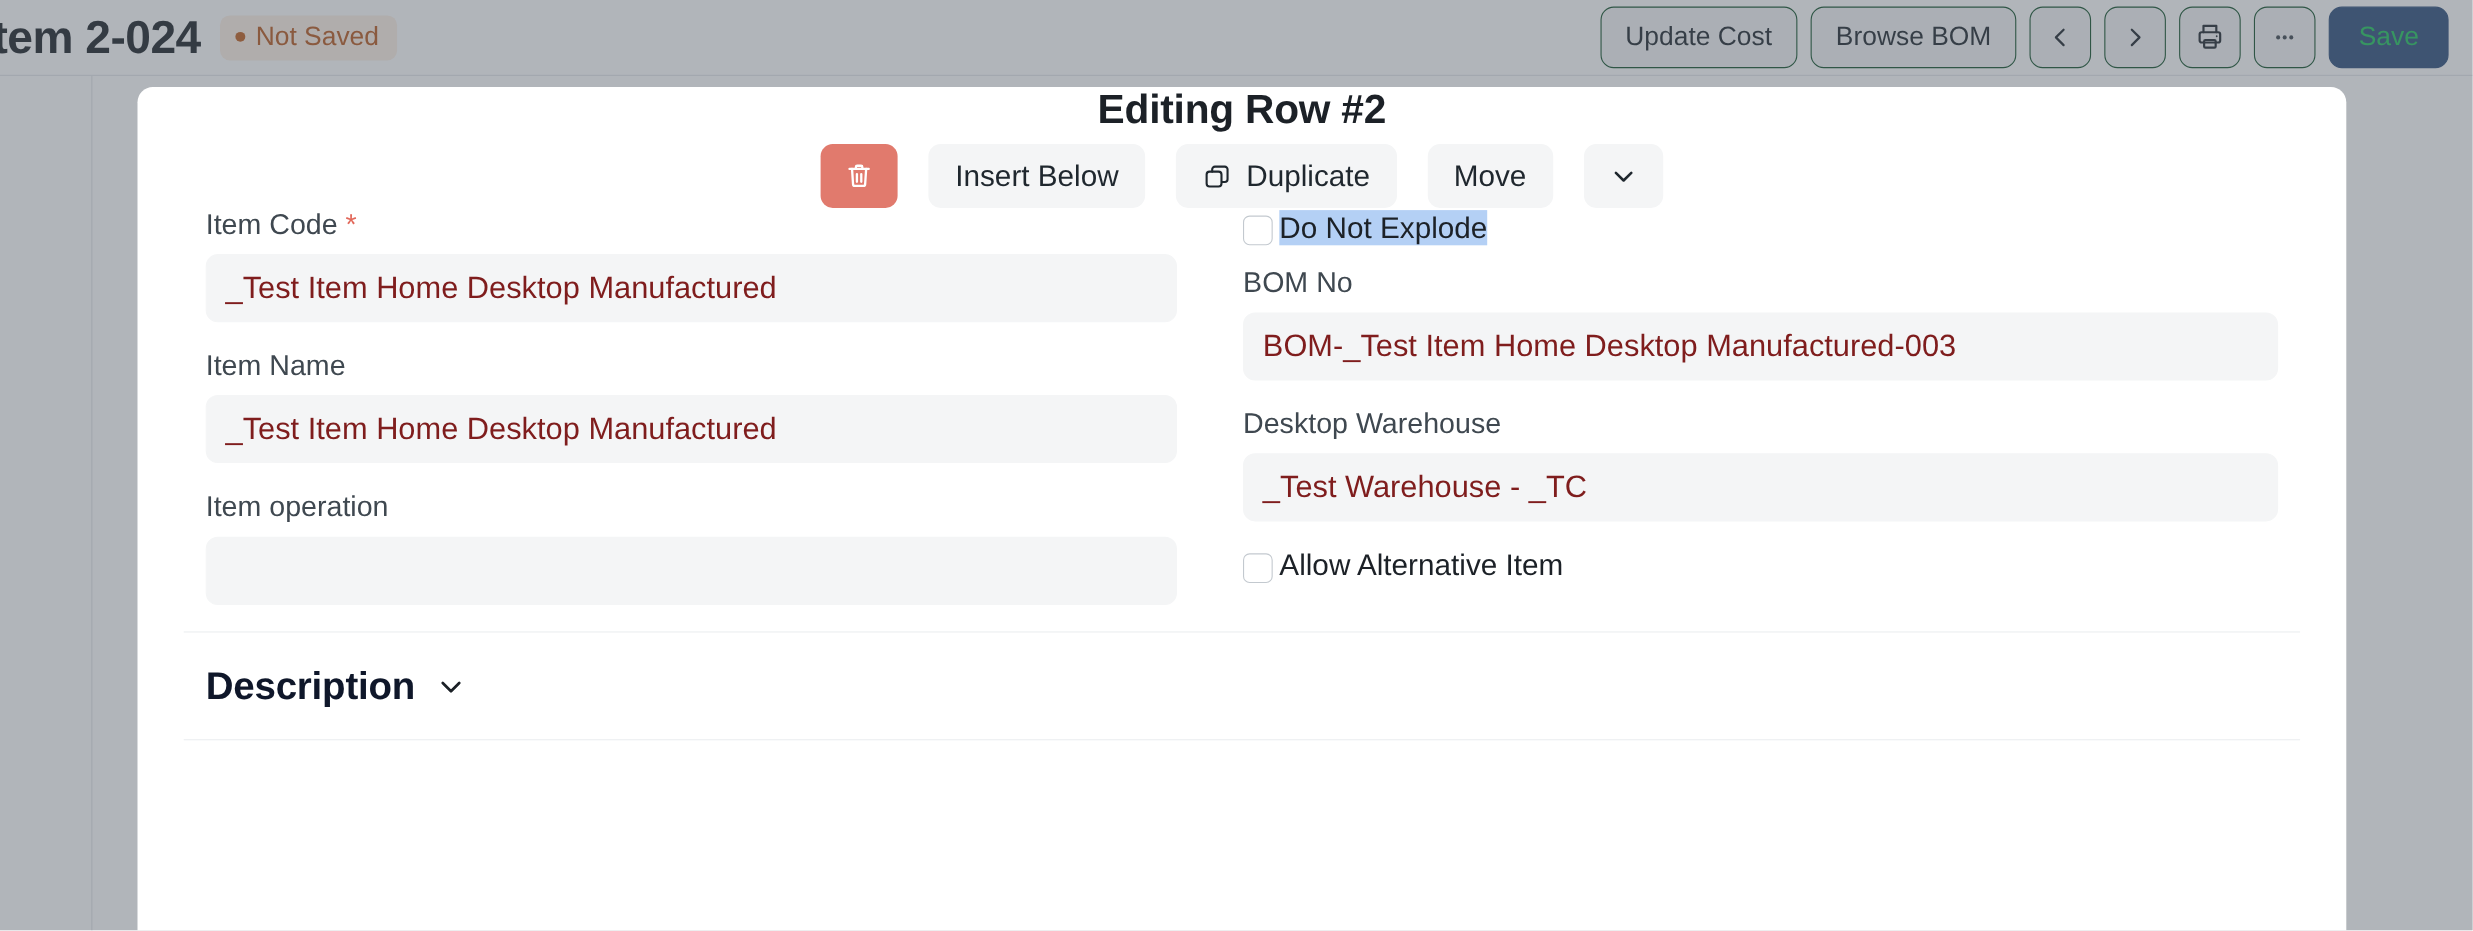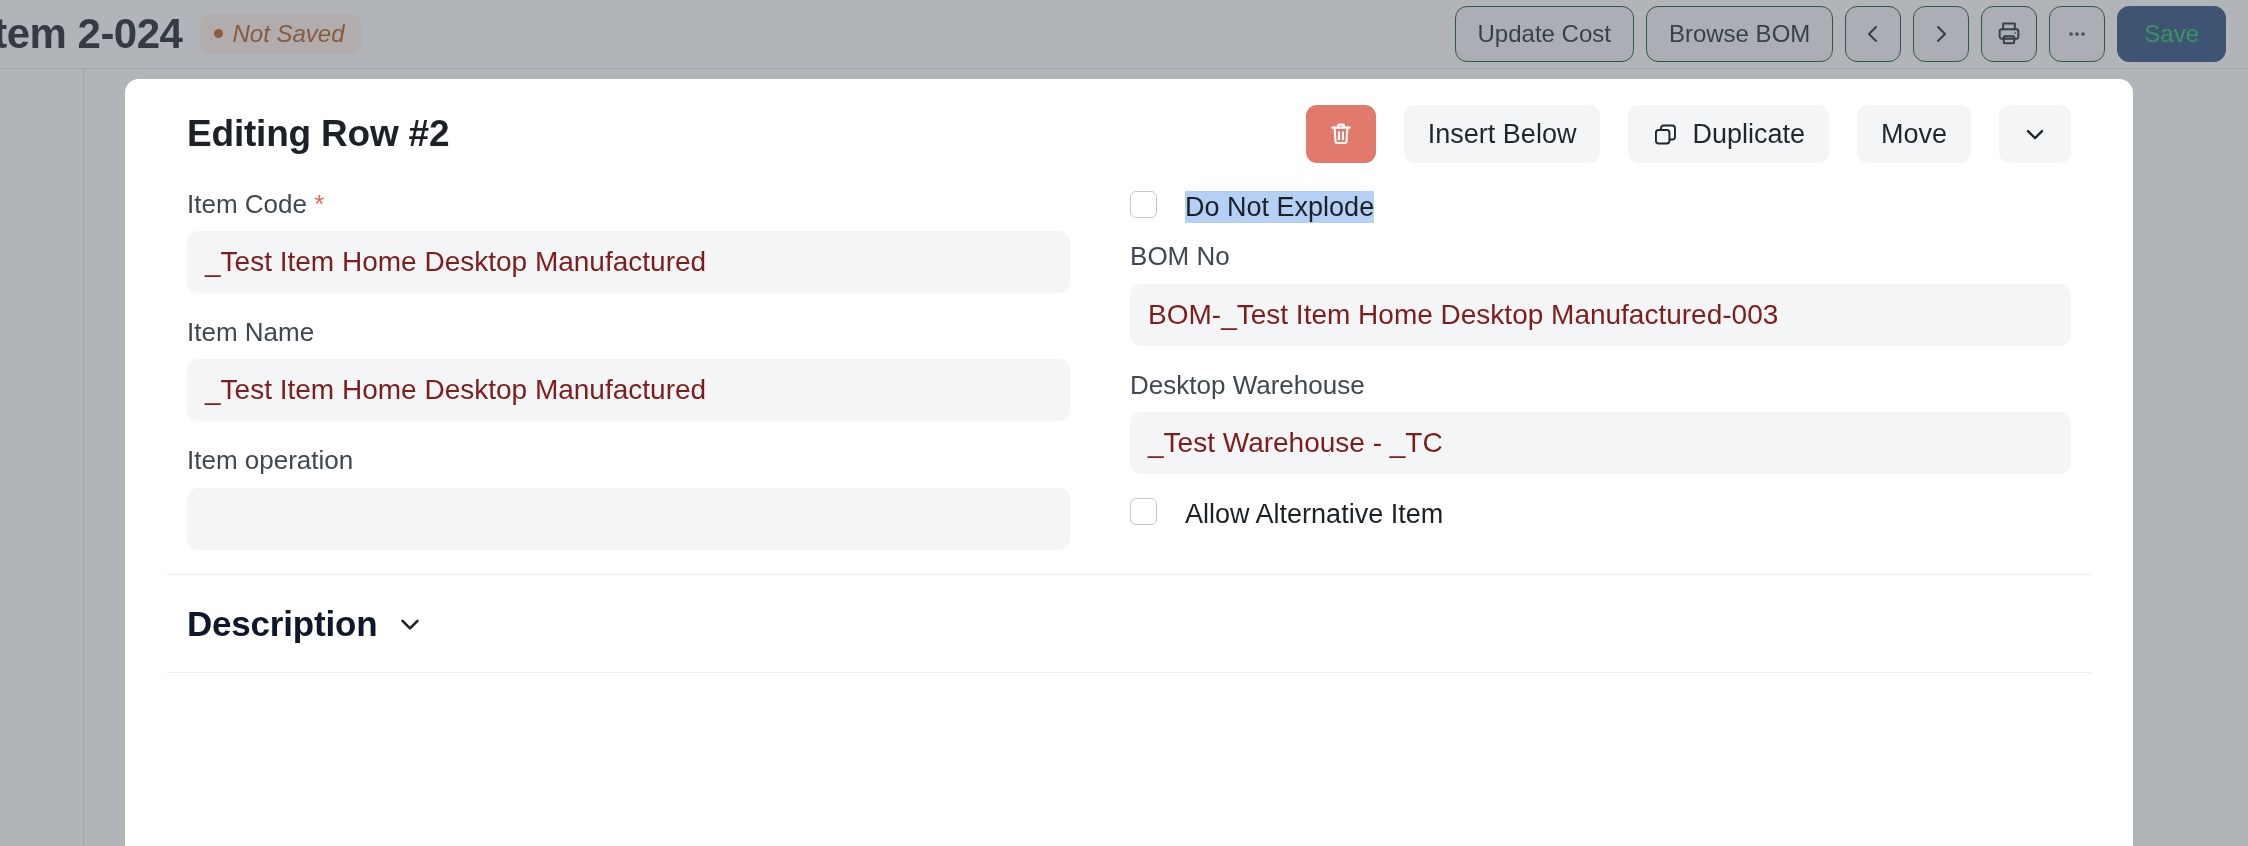--- a/index.html
+++ b/index.html
@@ -50,21 +50,20 @@
   .not-saved-pill {
     display: inline-flex;
     align-items: center;
     gap: 9px;
     background: #fdf0e6;
     border-radius: 9px;
     padding: 6px 16px 7px 14px;
     font-size: 24px;
     color: #b8591f;
     white-space: nowrap;
-    font-style: italic;
   }
   .not-saved-dot {
     width: 9px;
     height: 9px;
     border-radius: 50%;
     background: #c0601f;
     display: inline-block;
   }
 
   .bg-toolbar {
@@ -142,20 +141,21 @@
     overflow: hidden;
   }
 
   .dlg-head {
     position: relative;
     height: 110px;
     padding: 0 62px 0 62px;
     display: flex;
     align-items: center;
     justify-content: space-between;
+    flex-direction: column;
   }
 
   .dlg-title {
     font-size: 37px;
     font-weight: 700;
     color: #1c2127;
     letter-spacing: -0.2px;
   }
 
   .row-actions {
@@ -232,22 +232,22 @@
     font-size: 28px;
     color: #7f1d1d;
     box-sizing: border-box;
     cursor: text;
     overflow: hidden;
     white-space: nowrap;
   }
 
   .checkbox-row {
     display: flex;
-    align-items: flex-start;
-    gap: 28px;
+    align-items: flex-end;
+    gap: 6px;
     margin-bottom: 18px;
     margin-top: 2px;
   }
   .cbox {
     width: 27px;
     height: 27px;
     border: 1.6px solid #c3c9cf;
     border-radius: 6px;
     background: #ffffff;
     box-sizing: border-box;

